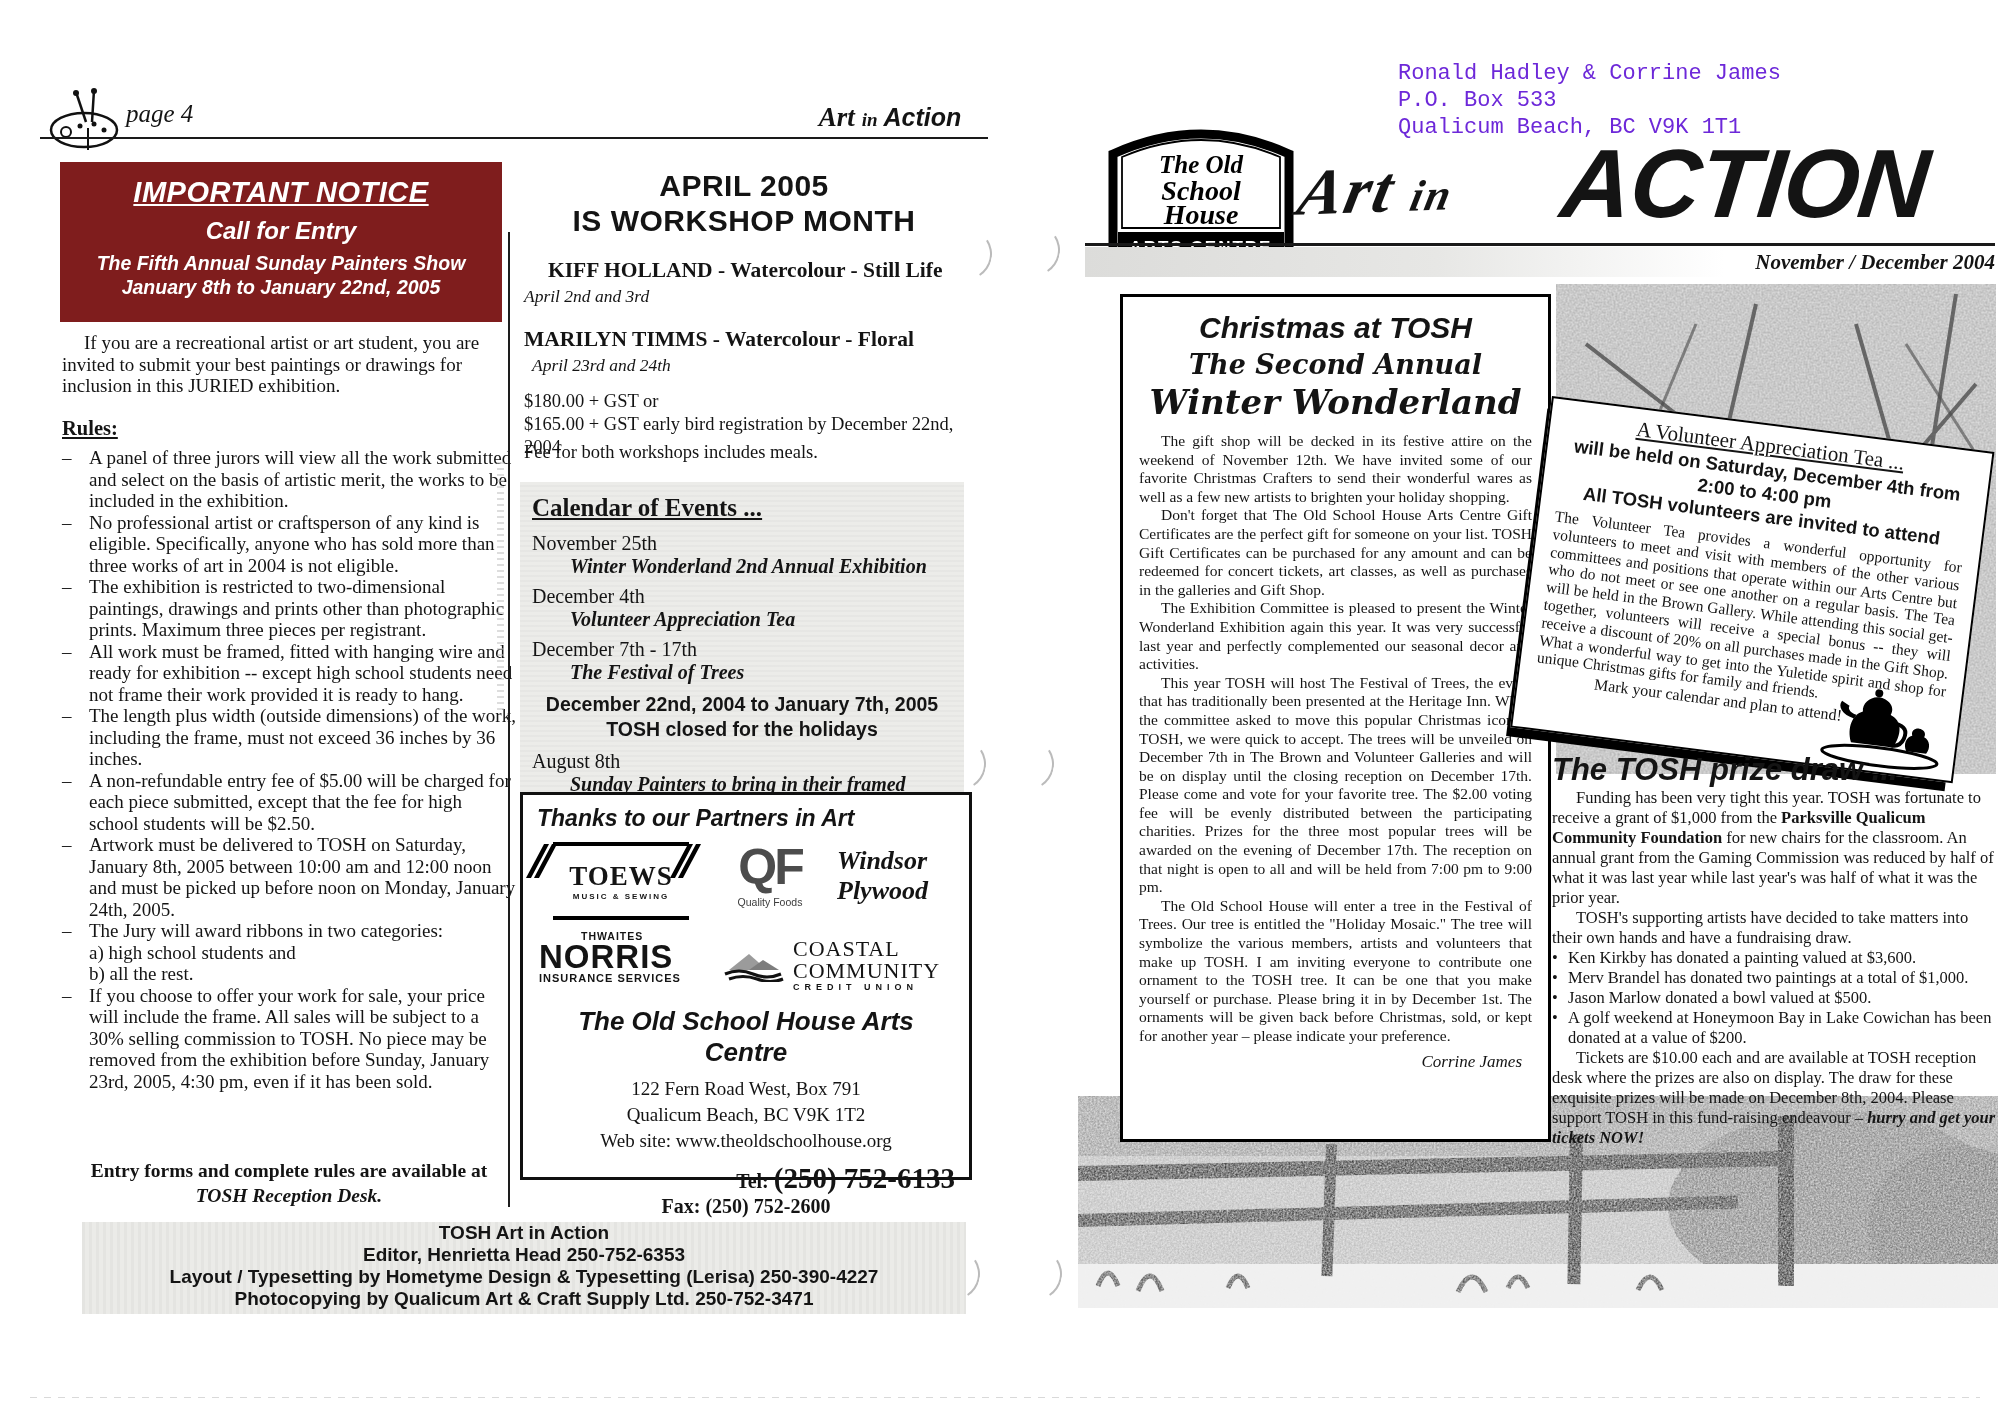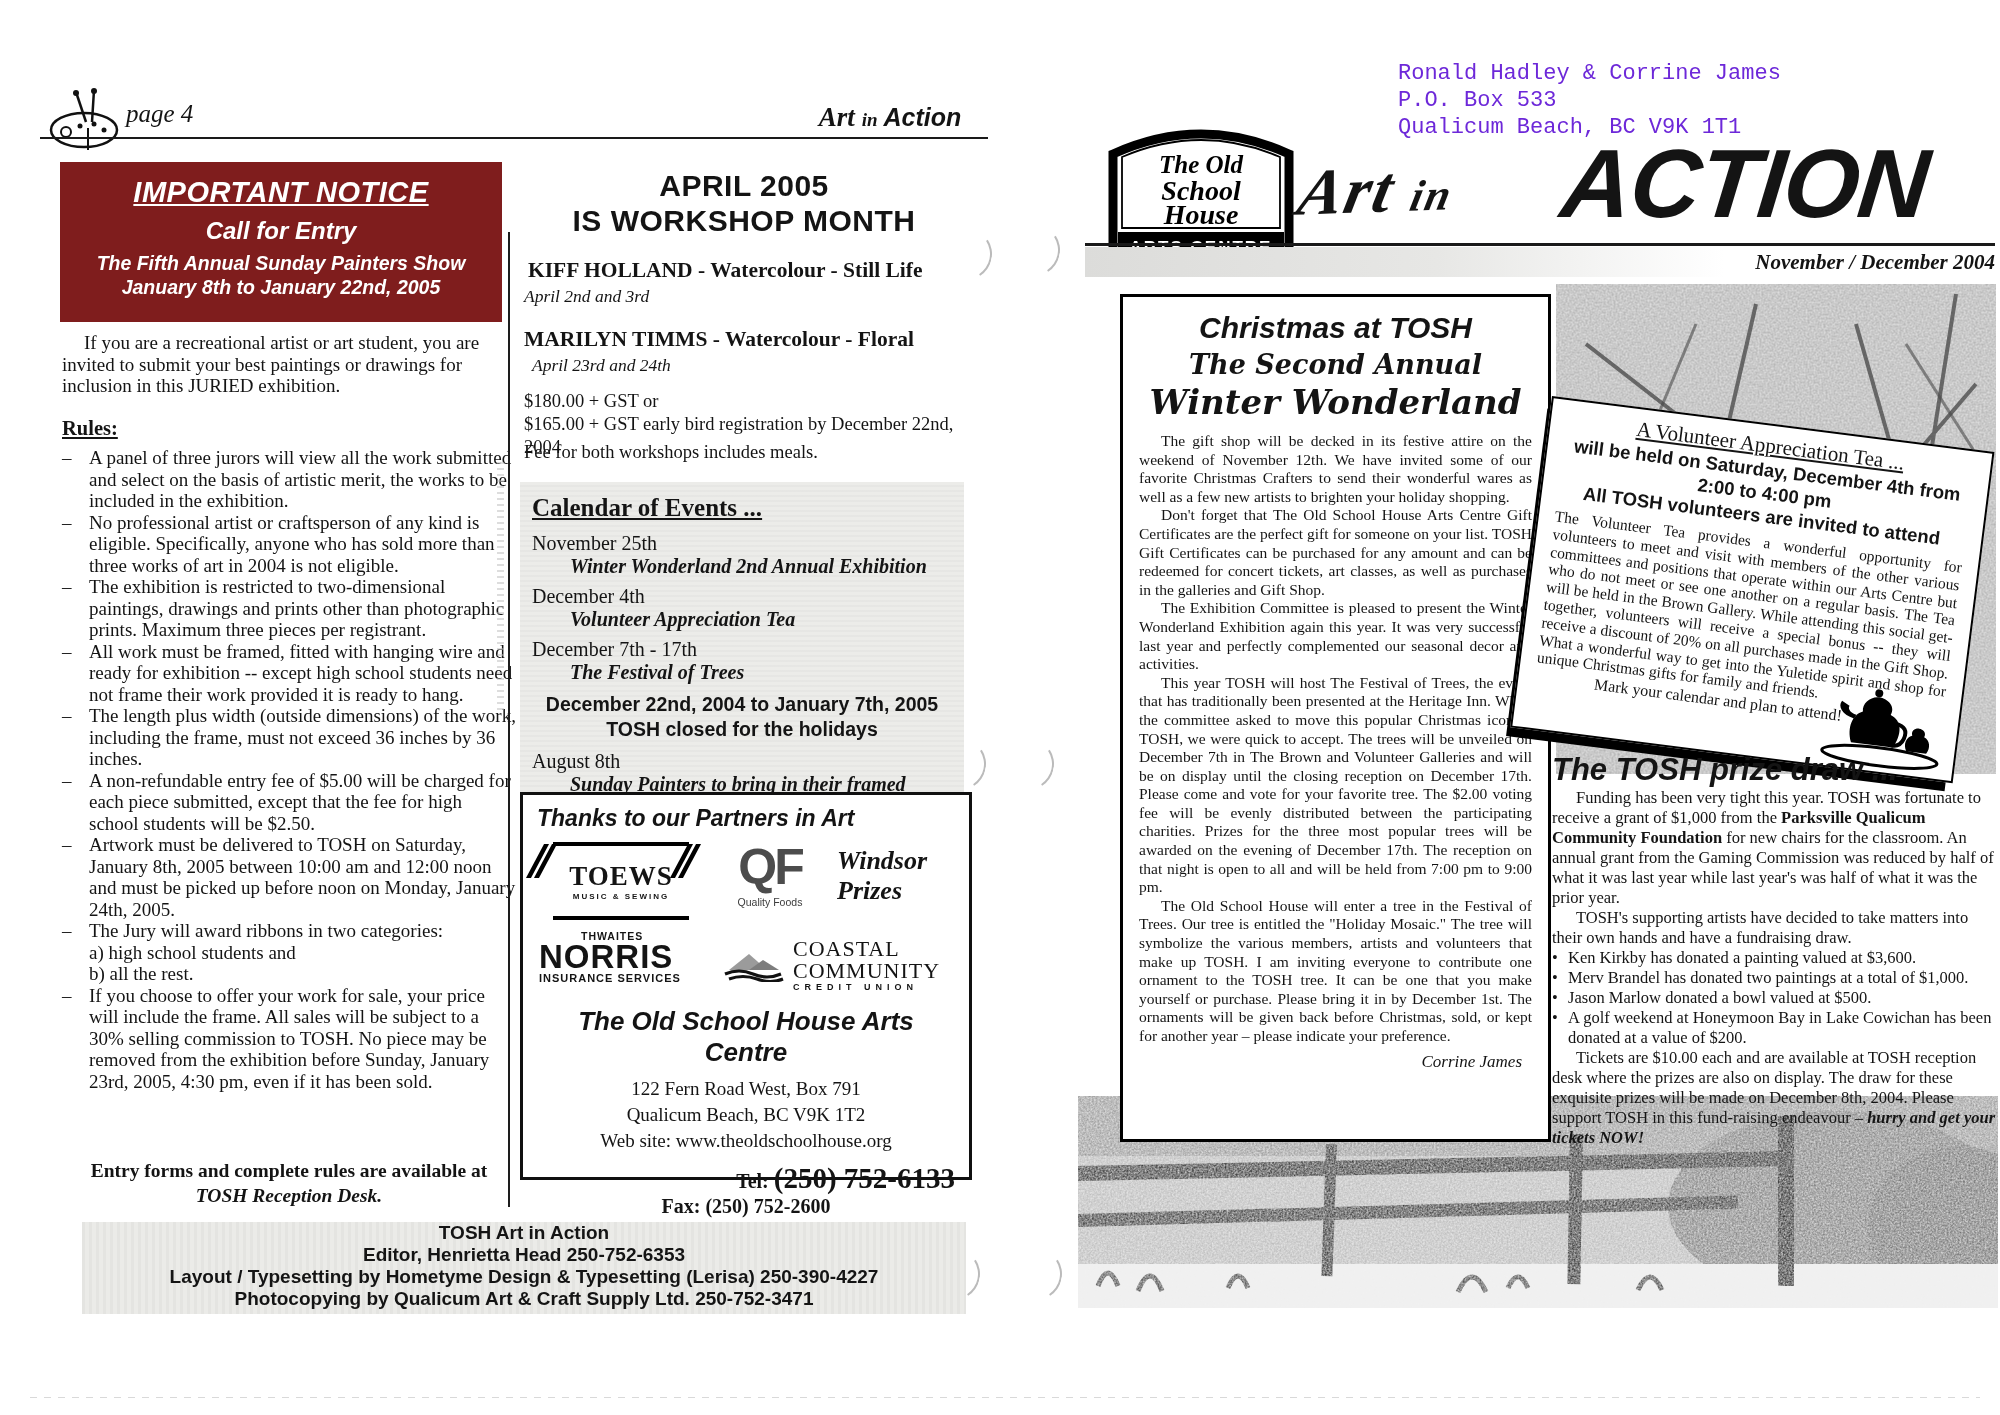--- a/index.html
+++ b/index.html
@@ -183,21 +183,21 @@
     <div class="i">TOSH Reception Desk.</div>
   </div>
 
   <div class="abs vline" style="left:508px;top:232px;height:975px;"></div>
   <div class="abs artifact" style="left:497px;top:460px;height:250px;"></div>
 
   <div class="abs wk-title" style="left:520px;top:168px;width:448px;">
     <div>APRIL 2005</div>
     <div>IS WORKSHOP MONTH</div>
   </div>
-  <div class="abs wk-name" style="left:528px;top:258px;width:450px;">KIFF HOLLAND - Watercolour - Still Life</div>
+  <div class="abs wk-name" style="left:548px;top:258px;width:450px;">KIFF HOLLAND - Watercolour - Still Life</div>
   <div class="abs wk-date" style="left:524px;top:286px;">April 2nd and 3rd</div>
   <div class="abs wk-name" style="left:524px;top:327px;width:450px;">MARILYN TIMMS - Watercolour - Floral</div>
   <div class="abs wk-date" style="left:524px;top:355px;margin-left:8px;">April 23rd and 24th</div>
   <div class="abs price" style="left:524px;top:390px;width:450px;">
     <div>$180.00 + GST or</div>
     <div>$165.00 + GST early bird registration by December 22nd, 2004</div>
   </div>
   <div class="abs meals" style="left:524px;top:442px;">Fee for both workshops includes meals.</div>
 
   <div class="abs calbox" style="left:520px;top:482px;width:420px;height:296px;">
@@ -234,21 +234,21 @@
         <div class="sub">MUSIC &amp; SEWING</div>
       </div>
       <div class="slashbar" style="left:142px;top:6px;"></div>
       <div class="slashbar" style="left:150px;top:6px;"></div>
       <div class="abs ctr" style="left:178px;top:0px;width:110px;">
         <div class="qf-mark">QF</div>
         <div class="qf-cap">Quality Foods</div>
       </div>
       <div class="abs windsor" style="left:300px;top:8px;">
         <div>Windsor</div>
-        <div>Prizes</div>
+        <div>Plywood</div>
       </div>
       <div class="abs norris" style="left:2px;top:92px;">
         <div class="sm">THWAITES</div>
         <div class="big">NORRIS</div>
         <div class="sub">INSURANCE SERVICES</div>
       </div>
       <div class="abs coastal" style="left:186px;top:100px;">
         <svg width="62" height="34" viewBox="0 0 62 34">
           <polygon points="6,22 26,6 44,22" fill="#9b9b9b"></polygon>
           <polygon points="26,22 40,12 56,22" fill="#7d7d7d"></polygon>

